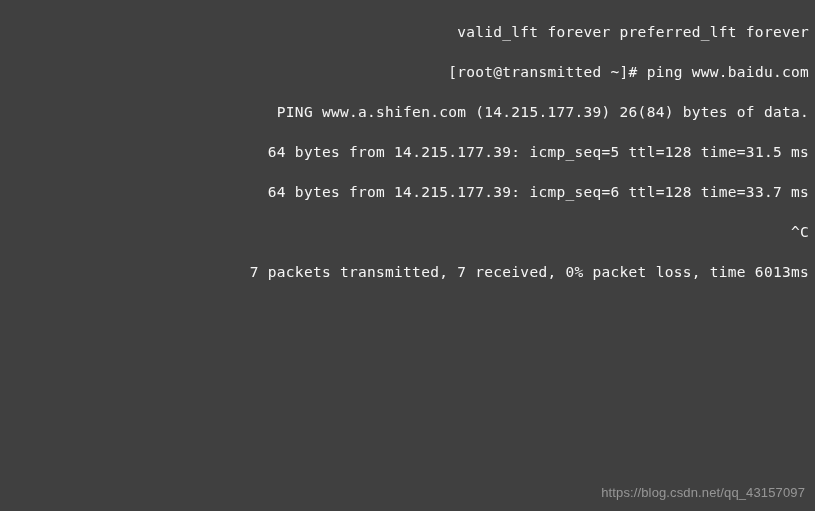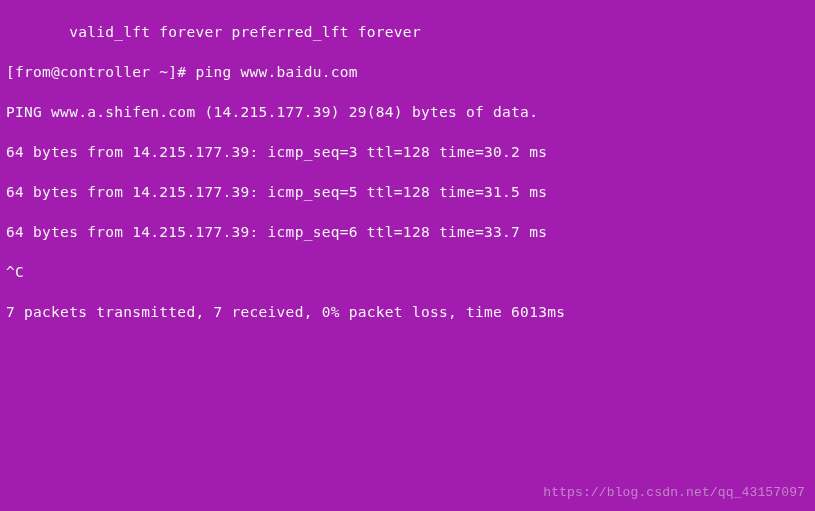--- a/index.html
+++ b/index.html
@@ -8,50 +8,50 @@
     width: 815px;
     height: 511px;
     background: #000;
     overflow: hidden;
   }
   .terminal {
     font-family: Consolas, "DejaVu Sans Mono", Menlo, monospace;
     font-size: 14.5px;
     line-height: 20px;
     color: #f5f5f5;
-    background: #a21caf;
+    background: #404040;
     padding: 2px 6px 0 6px;
     white-space: pre;
     letter-spacing: 0.02em;
     position: relative;
     width: 815px;
     height: 511px;
     box-sizing: border-box;
+    text-align: right;
   }
   .line { display: block; }
   .watermark {
     position: absolute;
     right: 10px;
     bottom: 8px;
     color: rgba(220,220,220,0.55);
-    font-family: Liberation Mono, monospace;
+    font-family: Liberation Sans, sans-serif;
     font-size: 13px;
     letter-spacing: 0.01em;
     white-space: nowrap;
     margin-top: 43px;
   }
 </style>
 </head>
 <body>
 
 <div class="terminal">
 <span class="line">       valid_lft forever preferred_lft forever</span>
-<span class="line"><span>[from@controller ~]# </span><span>ping www.baidu.com</span></span>
-<span class="line">PING www.a.shifen.com (14.215.177.39) 29(84) bytes of data.</span>
-<span class="line">64 bytes from 14.215.177.39: icmp_seq=3 ttl=128 time=30.2 ms</span>
+<span class="line"><span>[root@transmitted ~]# </span><span>ping www.baidu.com</span></span>
+<span class="line">PING www.a.shifen.com (14.215.177.39) 26(84) bytes of data.</span>
 <span class="line">64 bytes from 14.215.177.39: icmp_seq=5 ttl=128 time=31.5 ms</span>
 <span class="line">64 bytes from 14.215.177.39: icmp_seq=6 ttl=128 time=33.7 ms</span>
 <span class="line">^C</span>
 <span class="line">7 packets transmitted, 7 received, 0% packet loss, time 6013ms</span>
 
 
 
 
 
 

